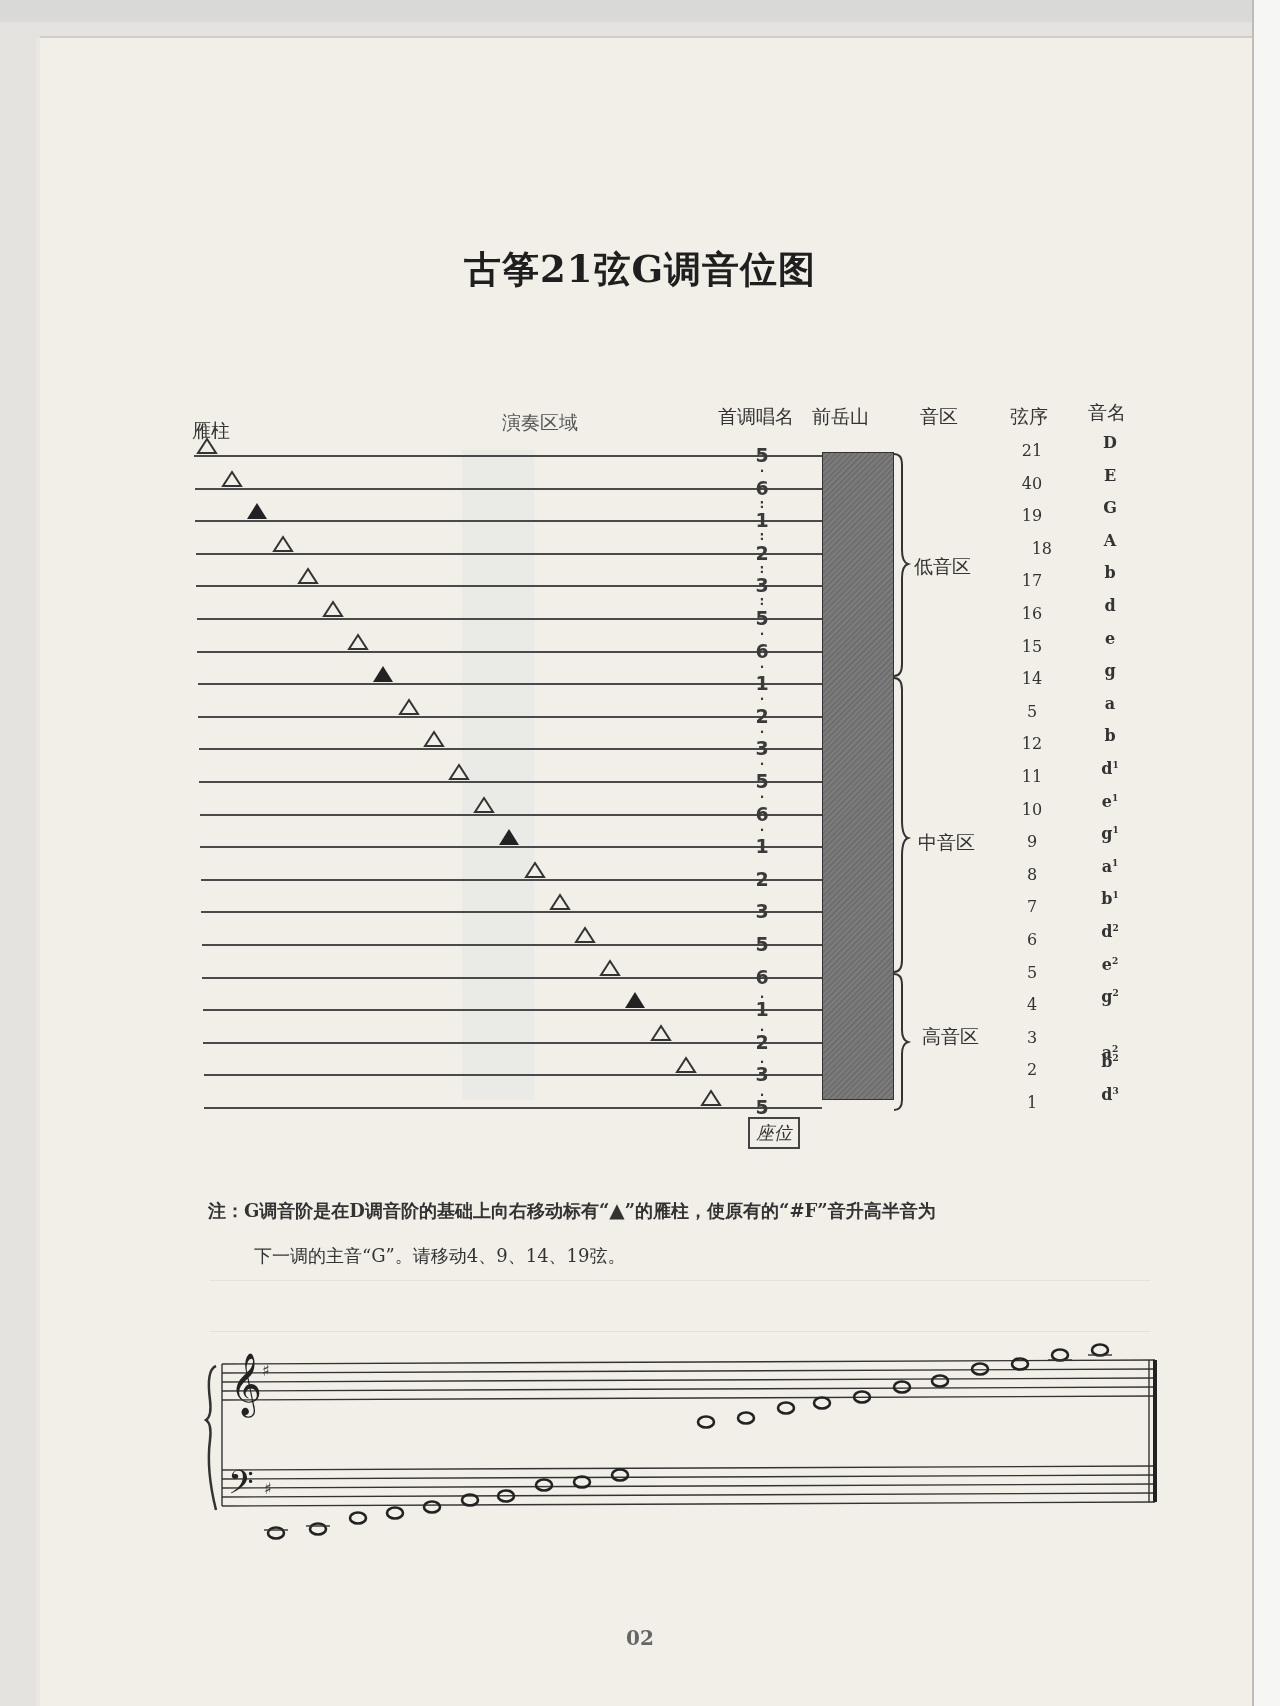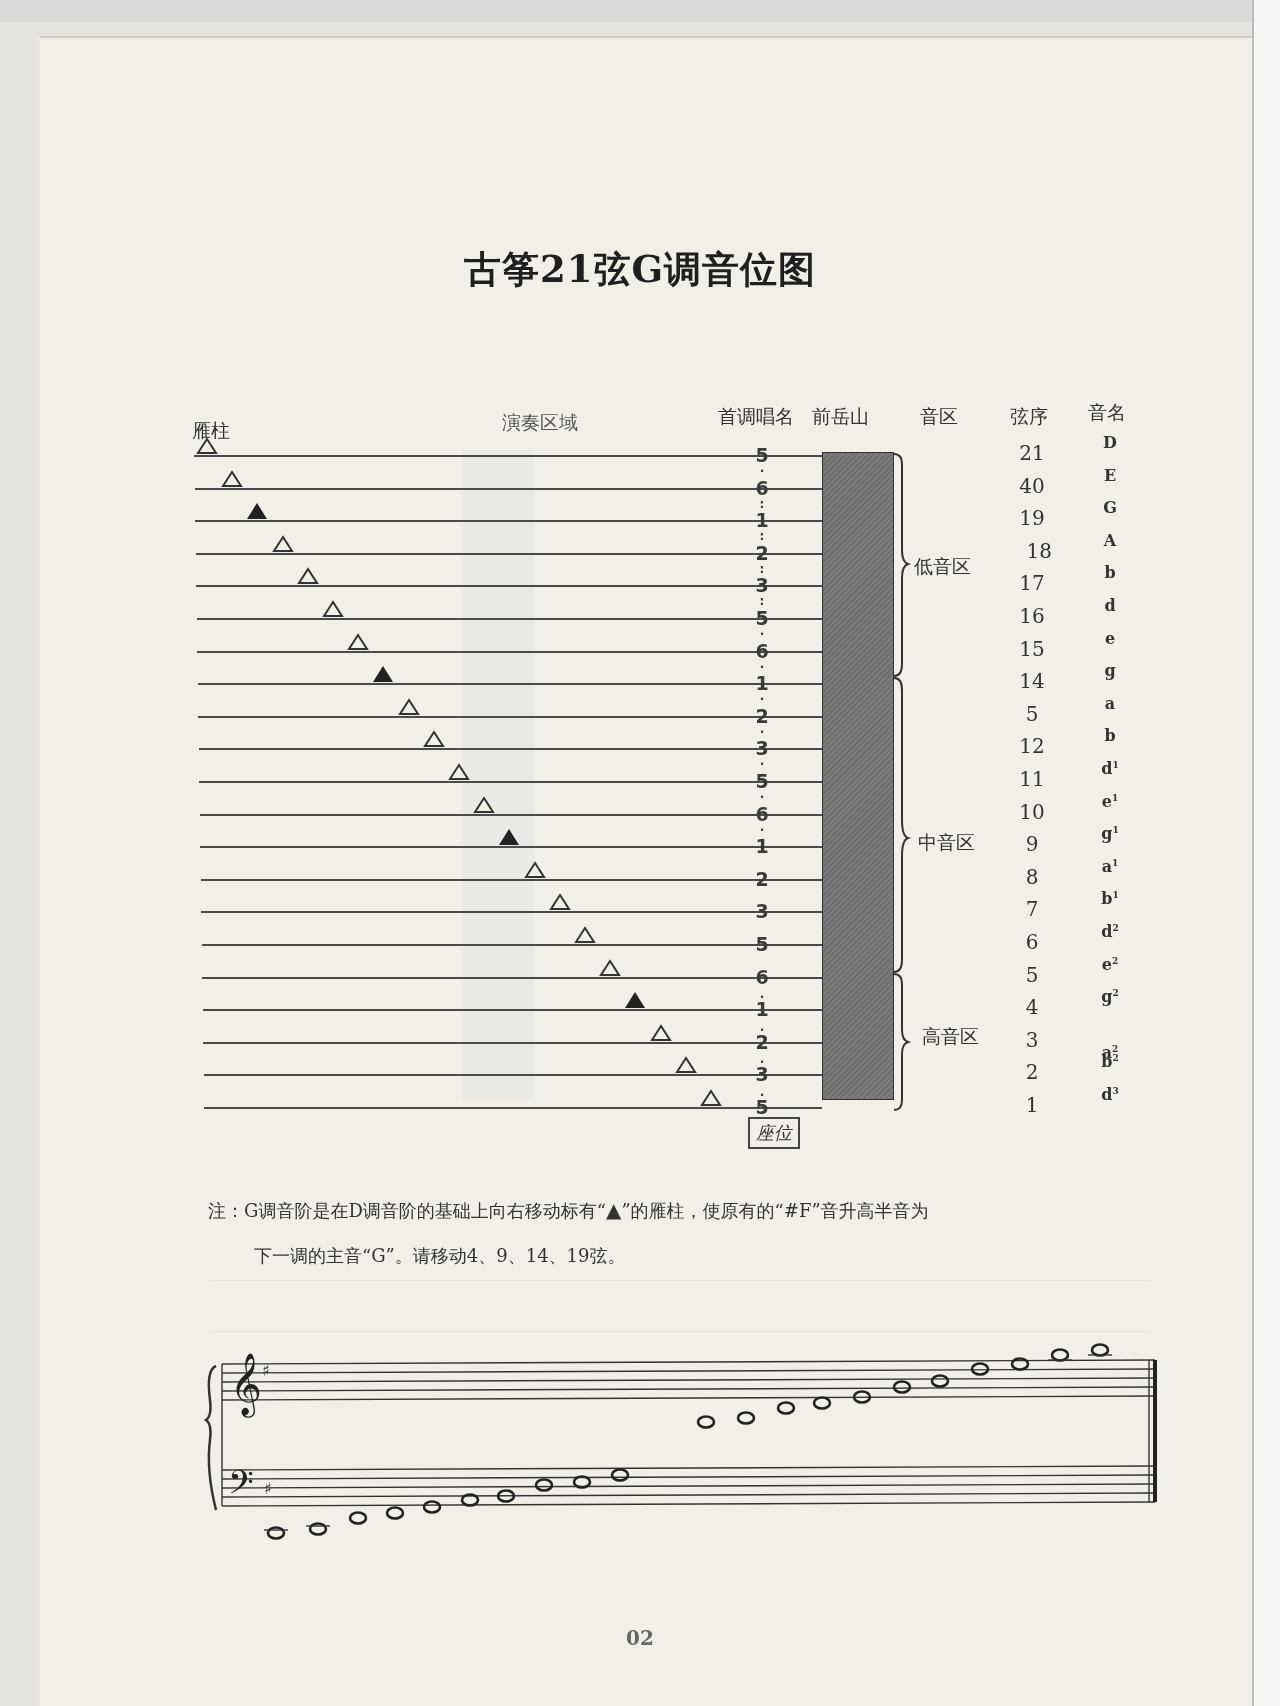--- a/index.html
+++ b/index.html
@@ -28,21 +28,21 @@
   .digit {
     position:absolute; width:24px; text-align:center; font-family:"DejaVu Sans", sans-serif;
     font-size:19px; font-weight:bold; color:#3a3a3a; line-height:1;
   }
   .digit .dot { position:absolute; left:0; width:24px; text-align:center; font-size:12px; line-height:1; }
   .bridge-block {
     position:absolute; left:822px; top:452px; width:70px; height:646px;
     background: repeating-linear-gradient(135deg,#6e6e6e 0 2px,#7c7c7c 2px 4px);
     border:1px solid #333;
   }
-  .strnum { position:absolute; width:40px; text-align:center; font-size:20px; color:#333; }
+  .strnum { position:absolute; width:40px; text-align:center; font-size:16px; color:#333; }
   .notename { position:absolute; width:40px; text-align:center; font-size:16px; color:#333; font-weight:bold; }
   .notename sup { font-size:9px; }
   .region-label { position:absolute; font-size:19px; color:#333; }
   .brace { position:absolute; }
   .seat-box {
     position:absolute; left:748px; top:1117px; width:48px; height:28px; border:2px solid #444;
     font-size:18px; text-align:center; line-height:28px; color:#333; font-style:italic;
   }
   .note-text { position:absolute; font-size:18px; color:#333; }
   .pagenum { position:absolute; left:0; width:1280px; top:1626px; text-align:center; font-size:20px; color:#666; font-weight:bold; }
@@ -265,21 +265,21 @@
   <path d="M4 4 Q12 4 12 14 L12 100 Q12 112 18 114 Q12 116 12 128 L12 214 Q12 226 4 226" fill="none" stroke="#333" stroke-width="2"></path>
   <path d="M4 228 Q12 228 12 240 L12 370 Q12 386 18 388 Q12 390 12 406 L12 510 Q12 522 4 522" fill="none" stroke="#333" stroke-width="2"></path>
   <path d="M4 524 Q12 524 12 534 L12 580 Q12 590 18 592 Q12 594 12 604 L12 650 Q12 660 4 660" fill="none" stroke="#333" stroke-width="2"></path>
 </svg>
 <div class="region-label" style="left:914px;top:554px;">低音区</div>
 <div class="region-label" style="left:918px;top:830px;">中音区</div>
 <div class="region-label" style="left:922px;top:1024px;">高音区</div>
 
 <div class="seat-box">座位</div>
 
-<div class="note-text" style="left:208px;top:1198px;">
+<div class="note-text" style="left:208px;top:1198px;font-weight:bold;">
   <span>注：G调音阶是在D调音阶的基础上向右移动标有“</span><span style="font-size:20px;">▲</span><span>”的雁柱，使原有的“#F”音升高半音为</span>
 </div>
 <div class="note-text" style="left:254px;top:1244px;">下一调的主音“G”。请移动4、9、14、19弦。</div>
 
 <div class="abs" style="left:210px;top:1280px;width:940px;height:50px;border-top:1px solid #e3e2dc;border-bottom:1px solid #e3e2dc;"></div>
 
 <svg class="staff" width="980" height="240" id="staffsvg">
     <line x1="22" y1="34" x2="955" y2="30" stroke="#333" stroke-width="1.4"></line>
     <line x1="22" y1="43" x2="955" y2="39" stroke="#333" stroke-width="1.4"></line>
     <line x1="22" y1="52" x2="955" y2="48" stroke="#333" stroke-width="1.4"></line>

